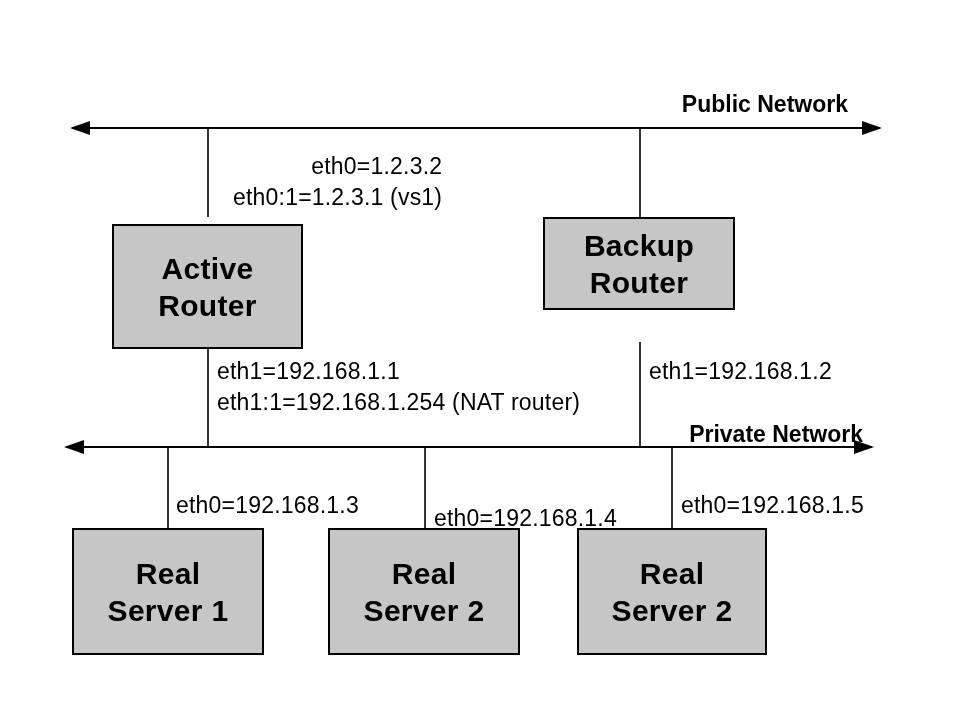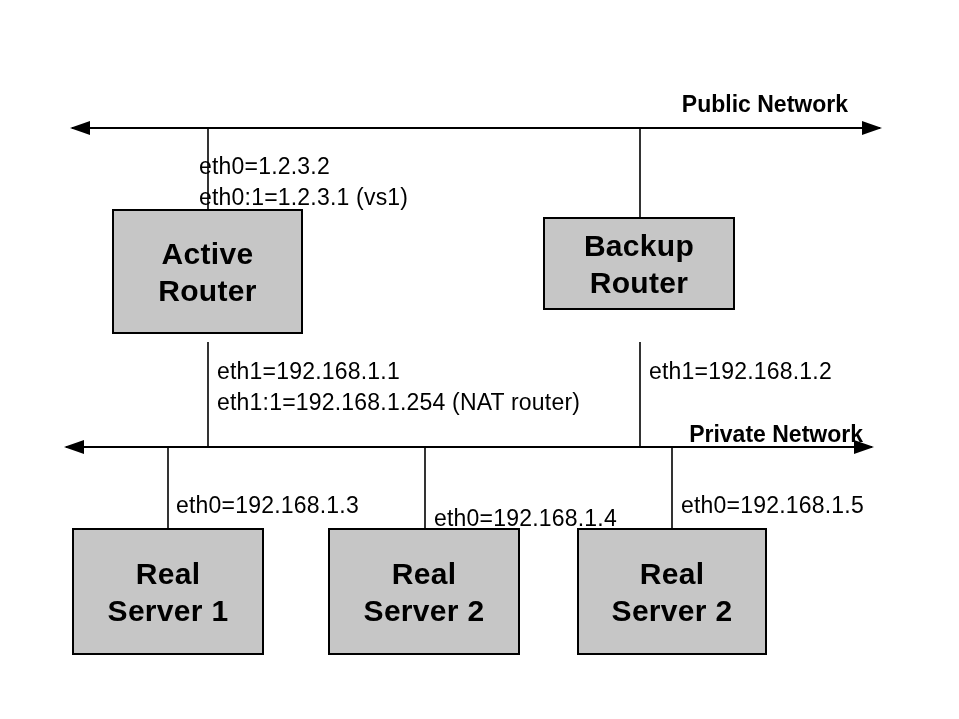--- a/index.html
+++ b/index.html
@@ -54,31 +54,31 @@
 
   .if-label {
     position: absolute;
     font-size: 23px;
     line-height: 31px;
     white-space: nowrap;
     letter-spacing: 0.2px;
   }
 
   
-  .node.active-router { left: 112px; top: 209px; width: 191px; height: 125px; }
+  .node.active-router { left: 112px; top: 224px; width: 191px; height: 125px; }
   .node.backup-router { left: 543px; top: 217px; width: 192px; height: 93px; }
   .node.real-server-1 { left: 72px;  top: 528px; width: 192px; height: 127px; }
   .node.real-server-2 { left: 328px; top: 528px; width: 192px; height: 127px; }
   .node.real-server-3 { left: 577px; top: 528px; width: 190px; height: 127px; }
 
   
   .net-label.public  { top: 91px;  right: 111px; }
   .net-label.private { top: 421px; right: 96px; }
 
-  .if-label.active-public  { left: 199px; top: 151px; }
+  .if-label.active-public  { left: 233px; top: 151px; text-align: right; }
   .if-label.backup-public  { left: 649px; top: 183px; }
   .if-label.active-private { left: 217px; top: 356px; }
   .if-label.backup-private { left: 649px; top: 356px; }
   .if-label.server-1 { left: 176px; top: 490px; }
   .if-label.server-2 { left: 434px; top: 503px; }
   .if-label.server-3 { left: 681px; top: 490px; }
 </style>
 </head>
 <body>
 

